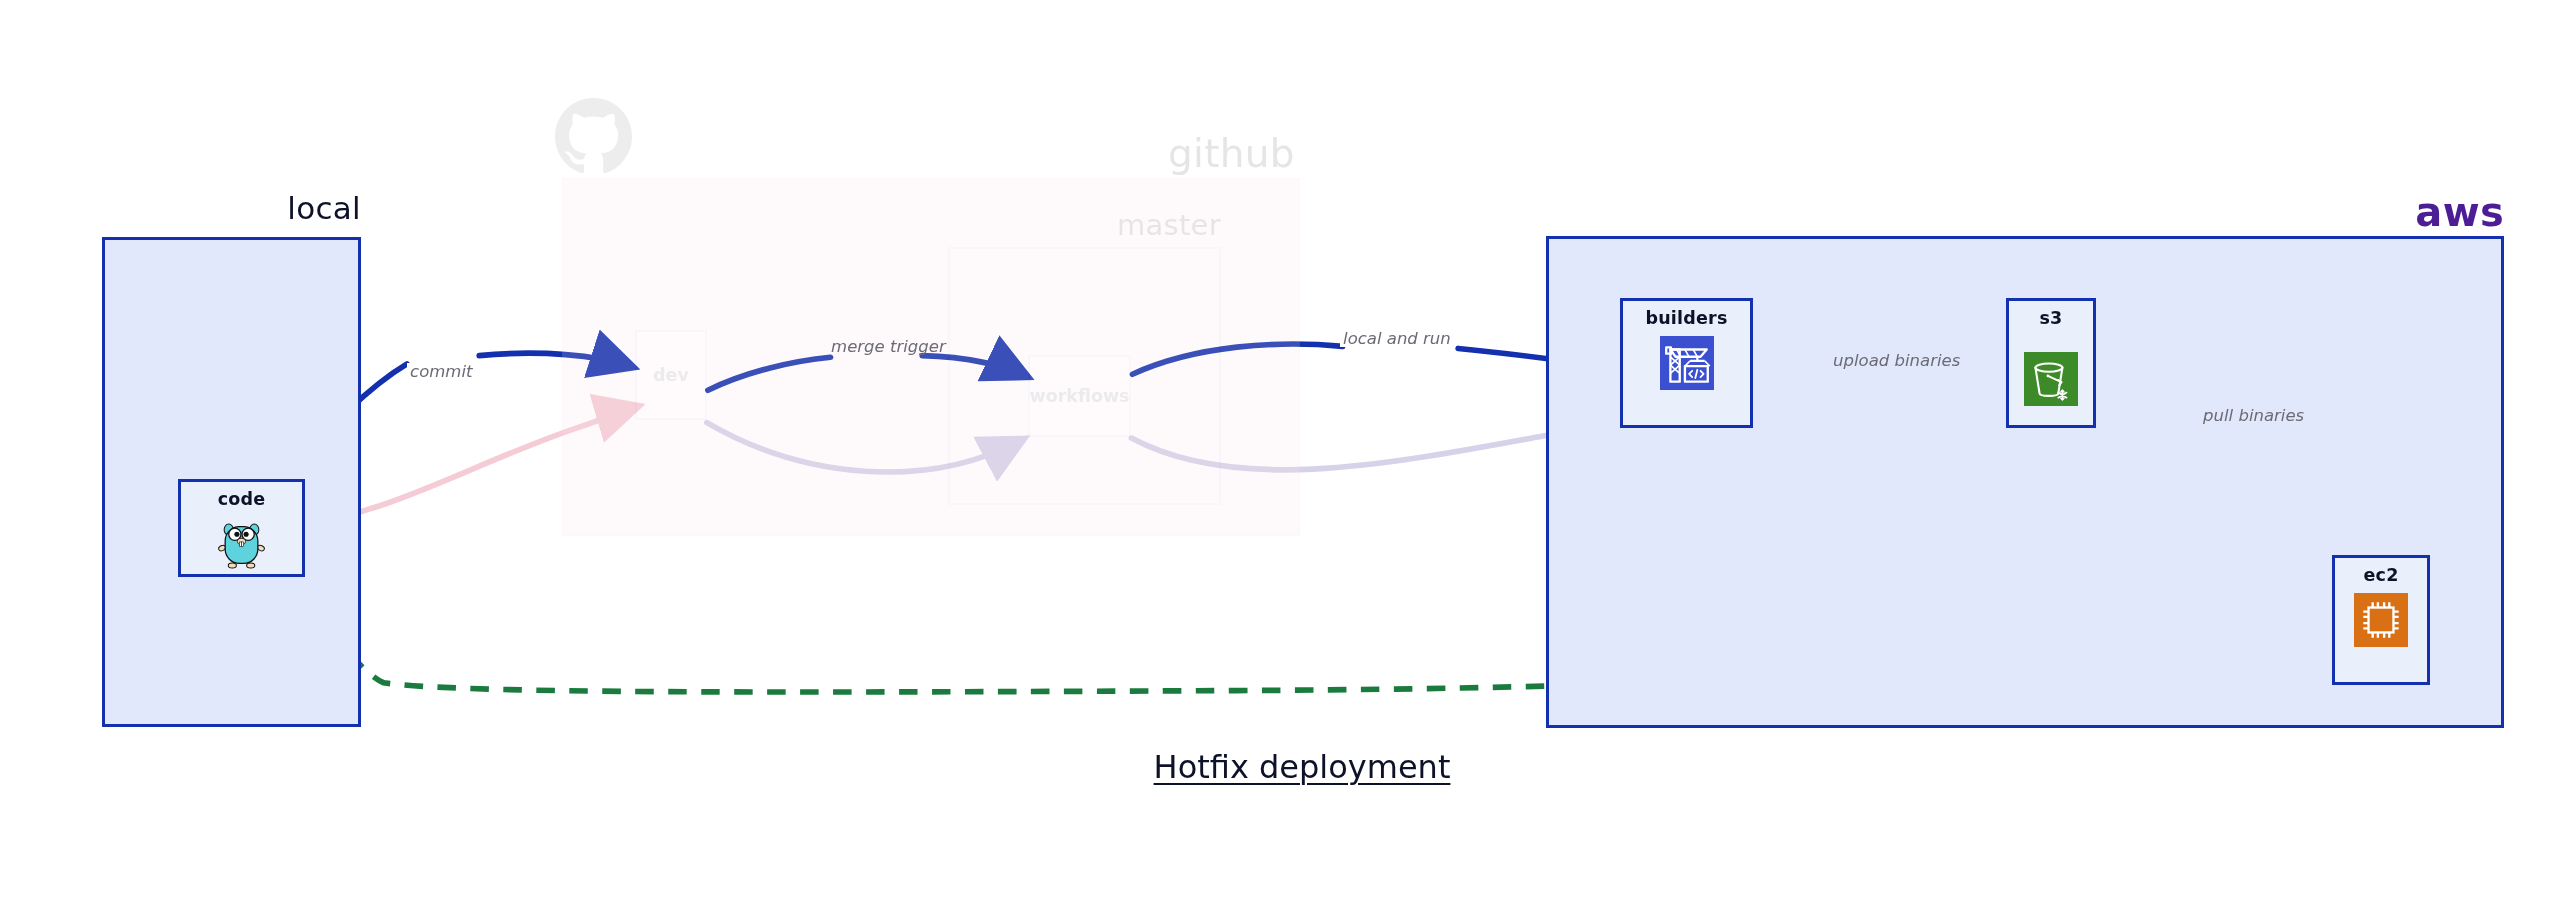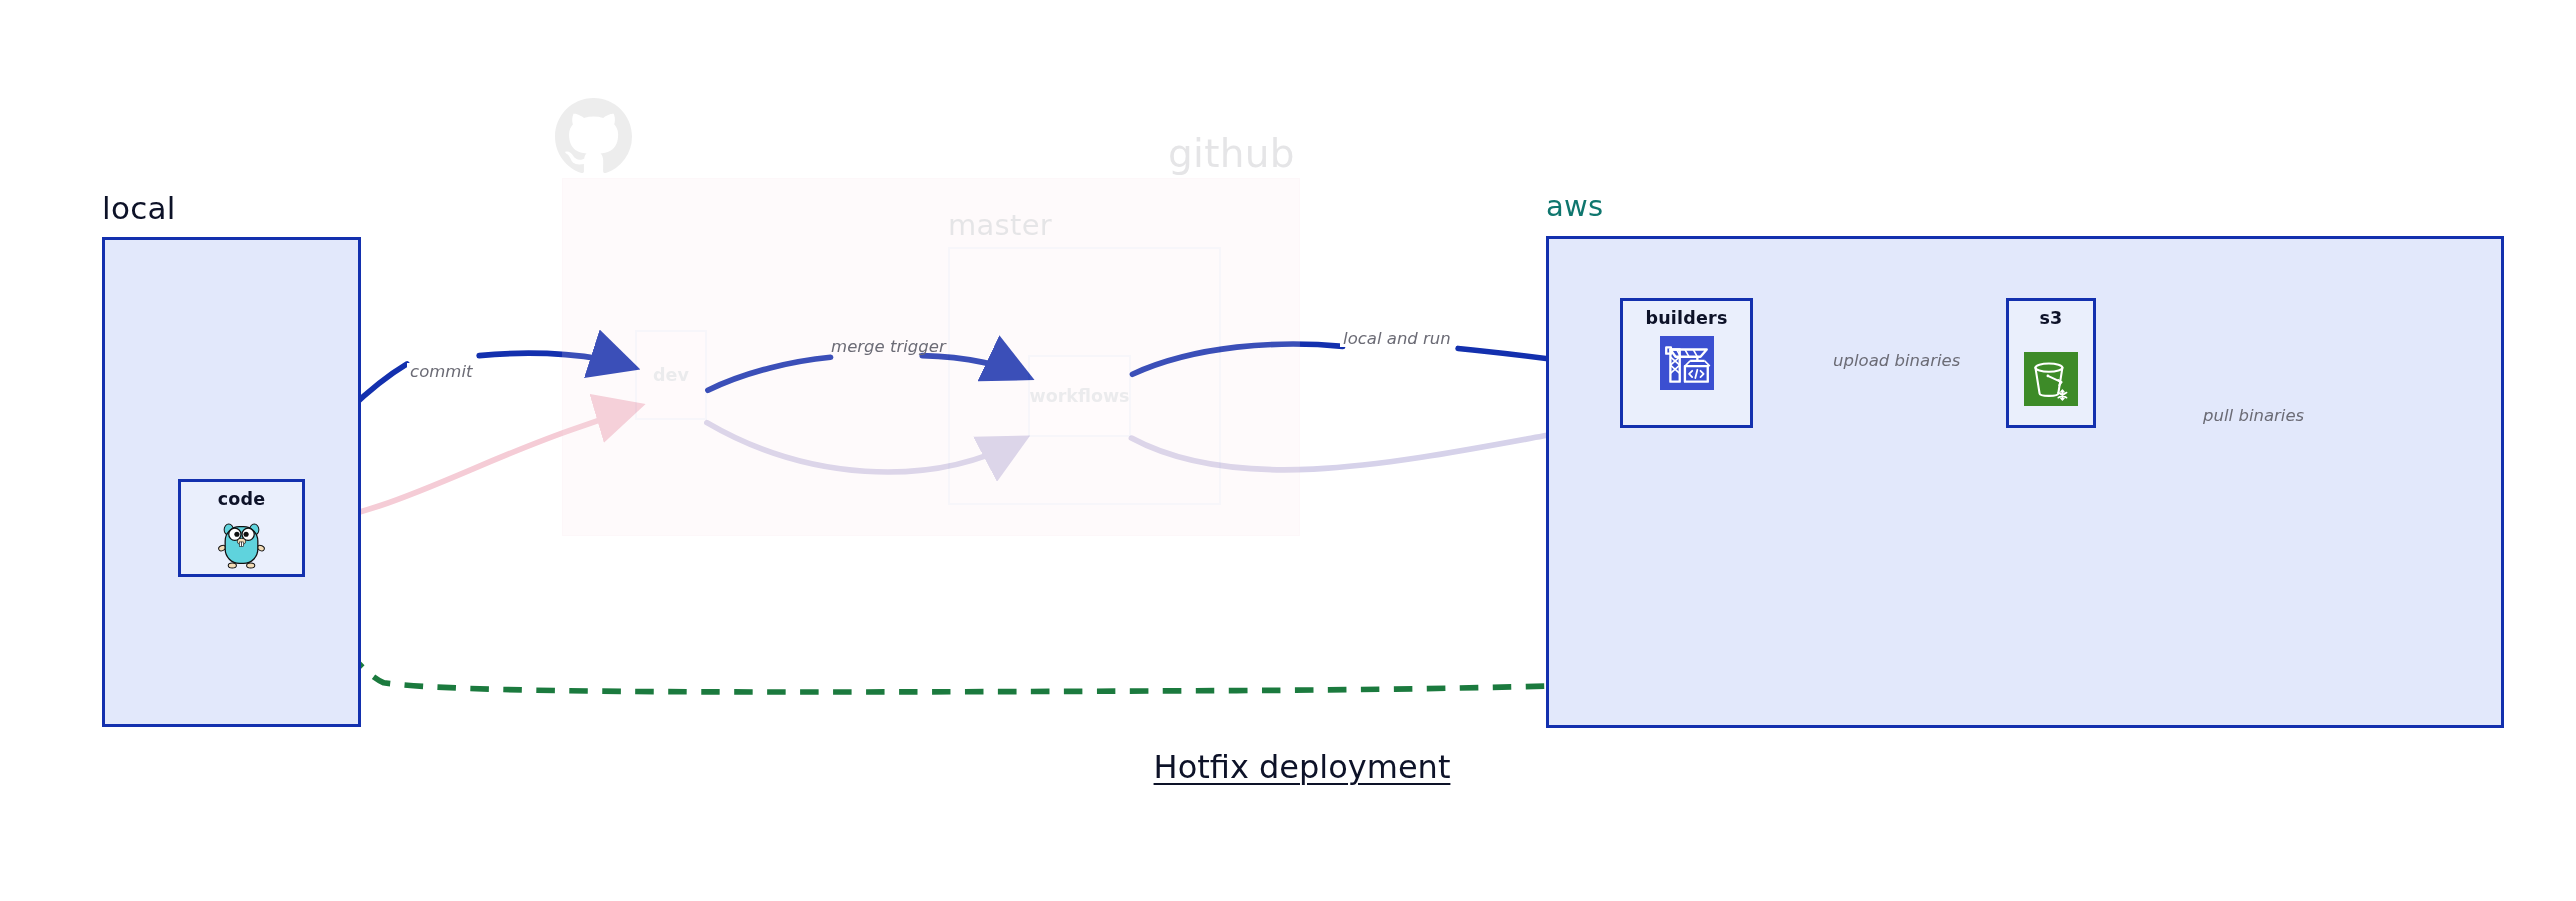--- a/index.html
+++ b/index.html
@@ -2,30 +2,30 @@
 <html style="font-size:8.2px"><head>
 <meta charset="utf-8">
 <style>
   html,body{margin:0;padding:0;background:#ffffff;}
   body{width:2604px;height:902px;position:relative;overflow:hidden;
        font-family:"DejaVu Sans","Liberation Sans",sans-serif;}
   #stage{position:absolute;left:0;top:0;width:2604px;height:902px;}
 
   
   .group{position:absolute;box-sizing:border-box;}
-  .group-label{position:absolute;white-space:nowrap;text-align:left;
+  .group-label{position:absolute;white-space:nowrap;text-align:right;
                font-weight:400;letter-spacing:0.3px;}
 
   .grp-local{left:102px;top:237px;width:259px;height:490px;
              background:#e2e8fb;border:3.6px solid #1330ae;}
   .lbl-local{left:102px;top:190px;width:259px;font-size:31px;color:#0d1228;}
 
   .grp-aws{left:1546px;top:236px;width:958px;height:492px;
            background:#e2e8fb;border:3.6px solid #1330ae;}
-  .lbl-aws{left:1546px;top:189px;width:958px;font-size:29px;color:#0f766e;}
+  .lbl-aws{left:1546px;top:189px;width:958px;font-size:40px;color:#4c1d95;font-weight:bold;}
 
   
   .faded{opacity:.18;}
   .grp-github{left:562px;top:178px;width:738px;height:358px;
               background:#fadfe5;border:1.5px solid #f0d3da;}
   .lbl-github{left:562px;top:131px;width:738px;font-size:39px;color:#6f6f77;
               text-align:right;padding-right:5.2px;box-sizing:border-box;}
 
   .grp-master{left:948px;top:247px;width:273px;height:258px;
               background:rgba(255,255,255,.10);border:2.1px solid #cfc9e4;}
@@ -231,20 +231,37 @@
         <path d="M72,58 L66,54 M72,58 L68,64"></path>
 
         <g stroke-width="3.2">
           <path d="M74,74 L74,92 M66,78 L82,88 M82,78 L66,88"></path>
           <path d="M71,77 L74,74 L77,77 M71,89 L74,92 L77,89"></path>
         </g>
       </g>
     </svg>
   </div>
 
+  <div class="node n-ec2">
+    <span class="node-title">ec2</span>
+    <svg class="node-icon tile" width="54" height="54" viewBox="0 0 104 104" xmlns="http://www.w3.org/2000/svg">
+      <rect x="0" y="0" width="104" height="104" fill="#d97014"></rect>
+      <g fill="none" stroke="#ffffff" stroke-width="4.5" stroke-linecap="butt">
+        <rect x="28" y="28" width="48" height="48"></rect>
+
+        <path d="M36,28 L36,18 M46,28 L46,18 M58,28 L58,18 M68,28 L68,18"></path>
+
+        <path d="M36,76 L36,86 M46,76 L46,86 M58,76 L58,86 M68,76 L68,86"></path>
+
+        <path d="M28,36 L18,36 M28,46 L18,46 M28,58 L18,58 M28,68 L18,68"></path>
+
+        <path d="M76,36 L86,36 M76,46 L86,46 M76,58 L86,58 M76,68 L86,68"></path>
+      </g>
+    </svg>
+  </div>
 
   <div class="elabel" style="left:407px;top:344px;margin-top:19px;">commit</div>
   <div class="elabel on-pink" style="left:828px;top:338px;">merge trigger</div>
   <div class="elabel" style="left:1340px;top:330px;">local and run</div>
   <div class="elabel on-blue" style="left:1830px;top:352px;">upload binaries</div>
   <div class="elabel on-blue" style="left:2200px;top:407px;">pull binaries</div>
 
   <div class="page-title">Hotfix deployment</div>
 
 </div>

